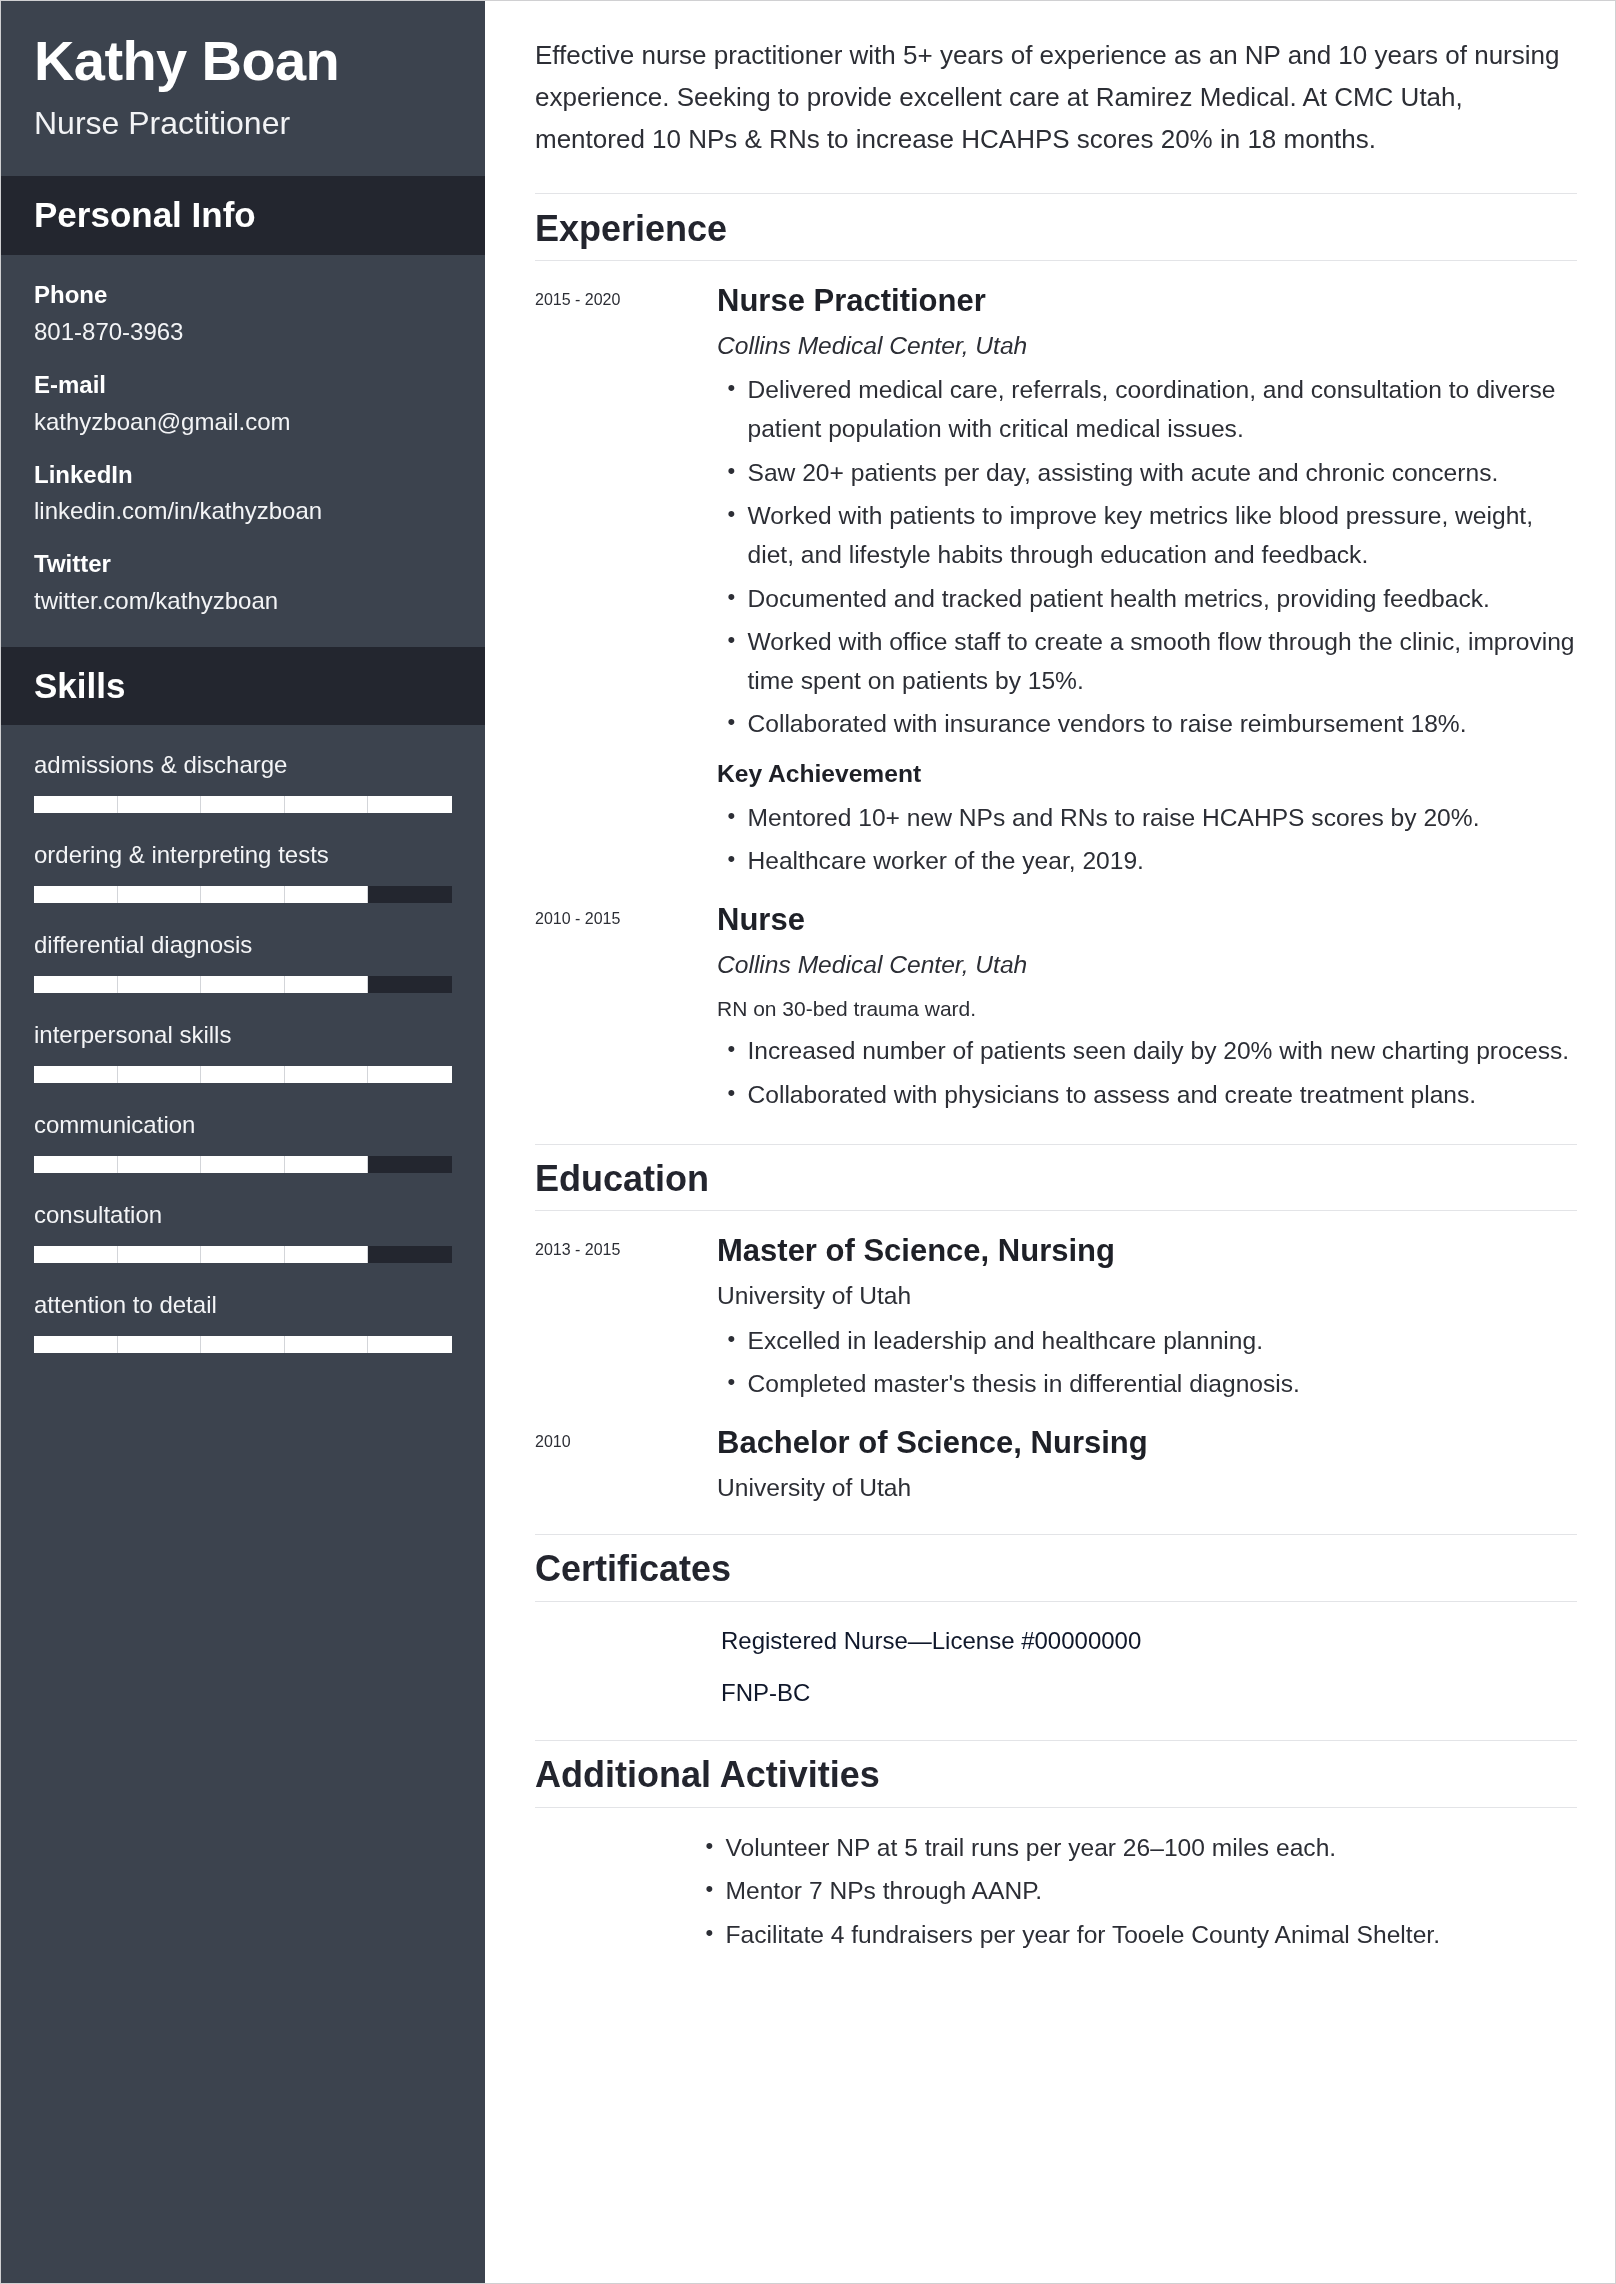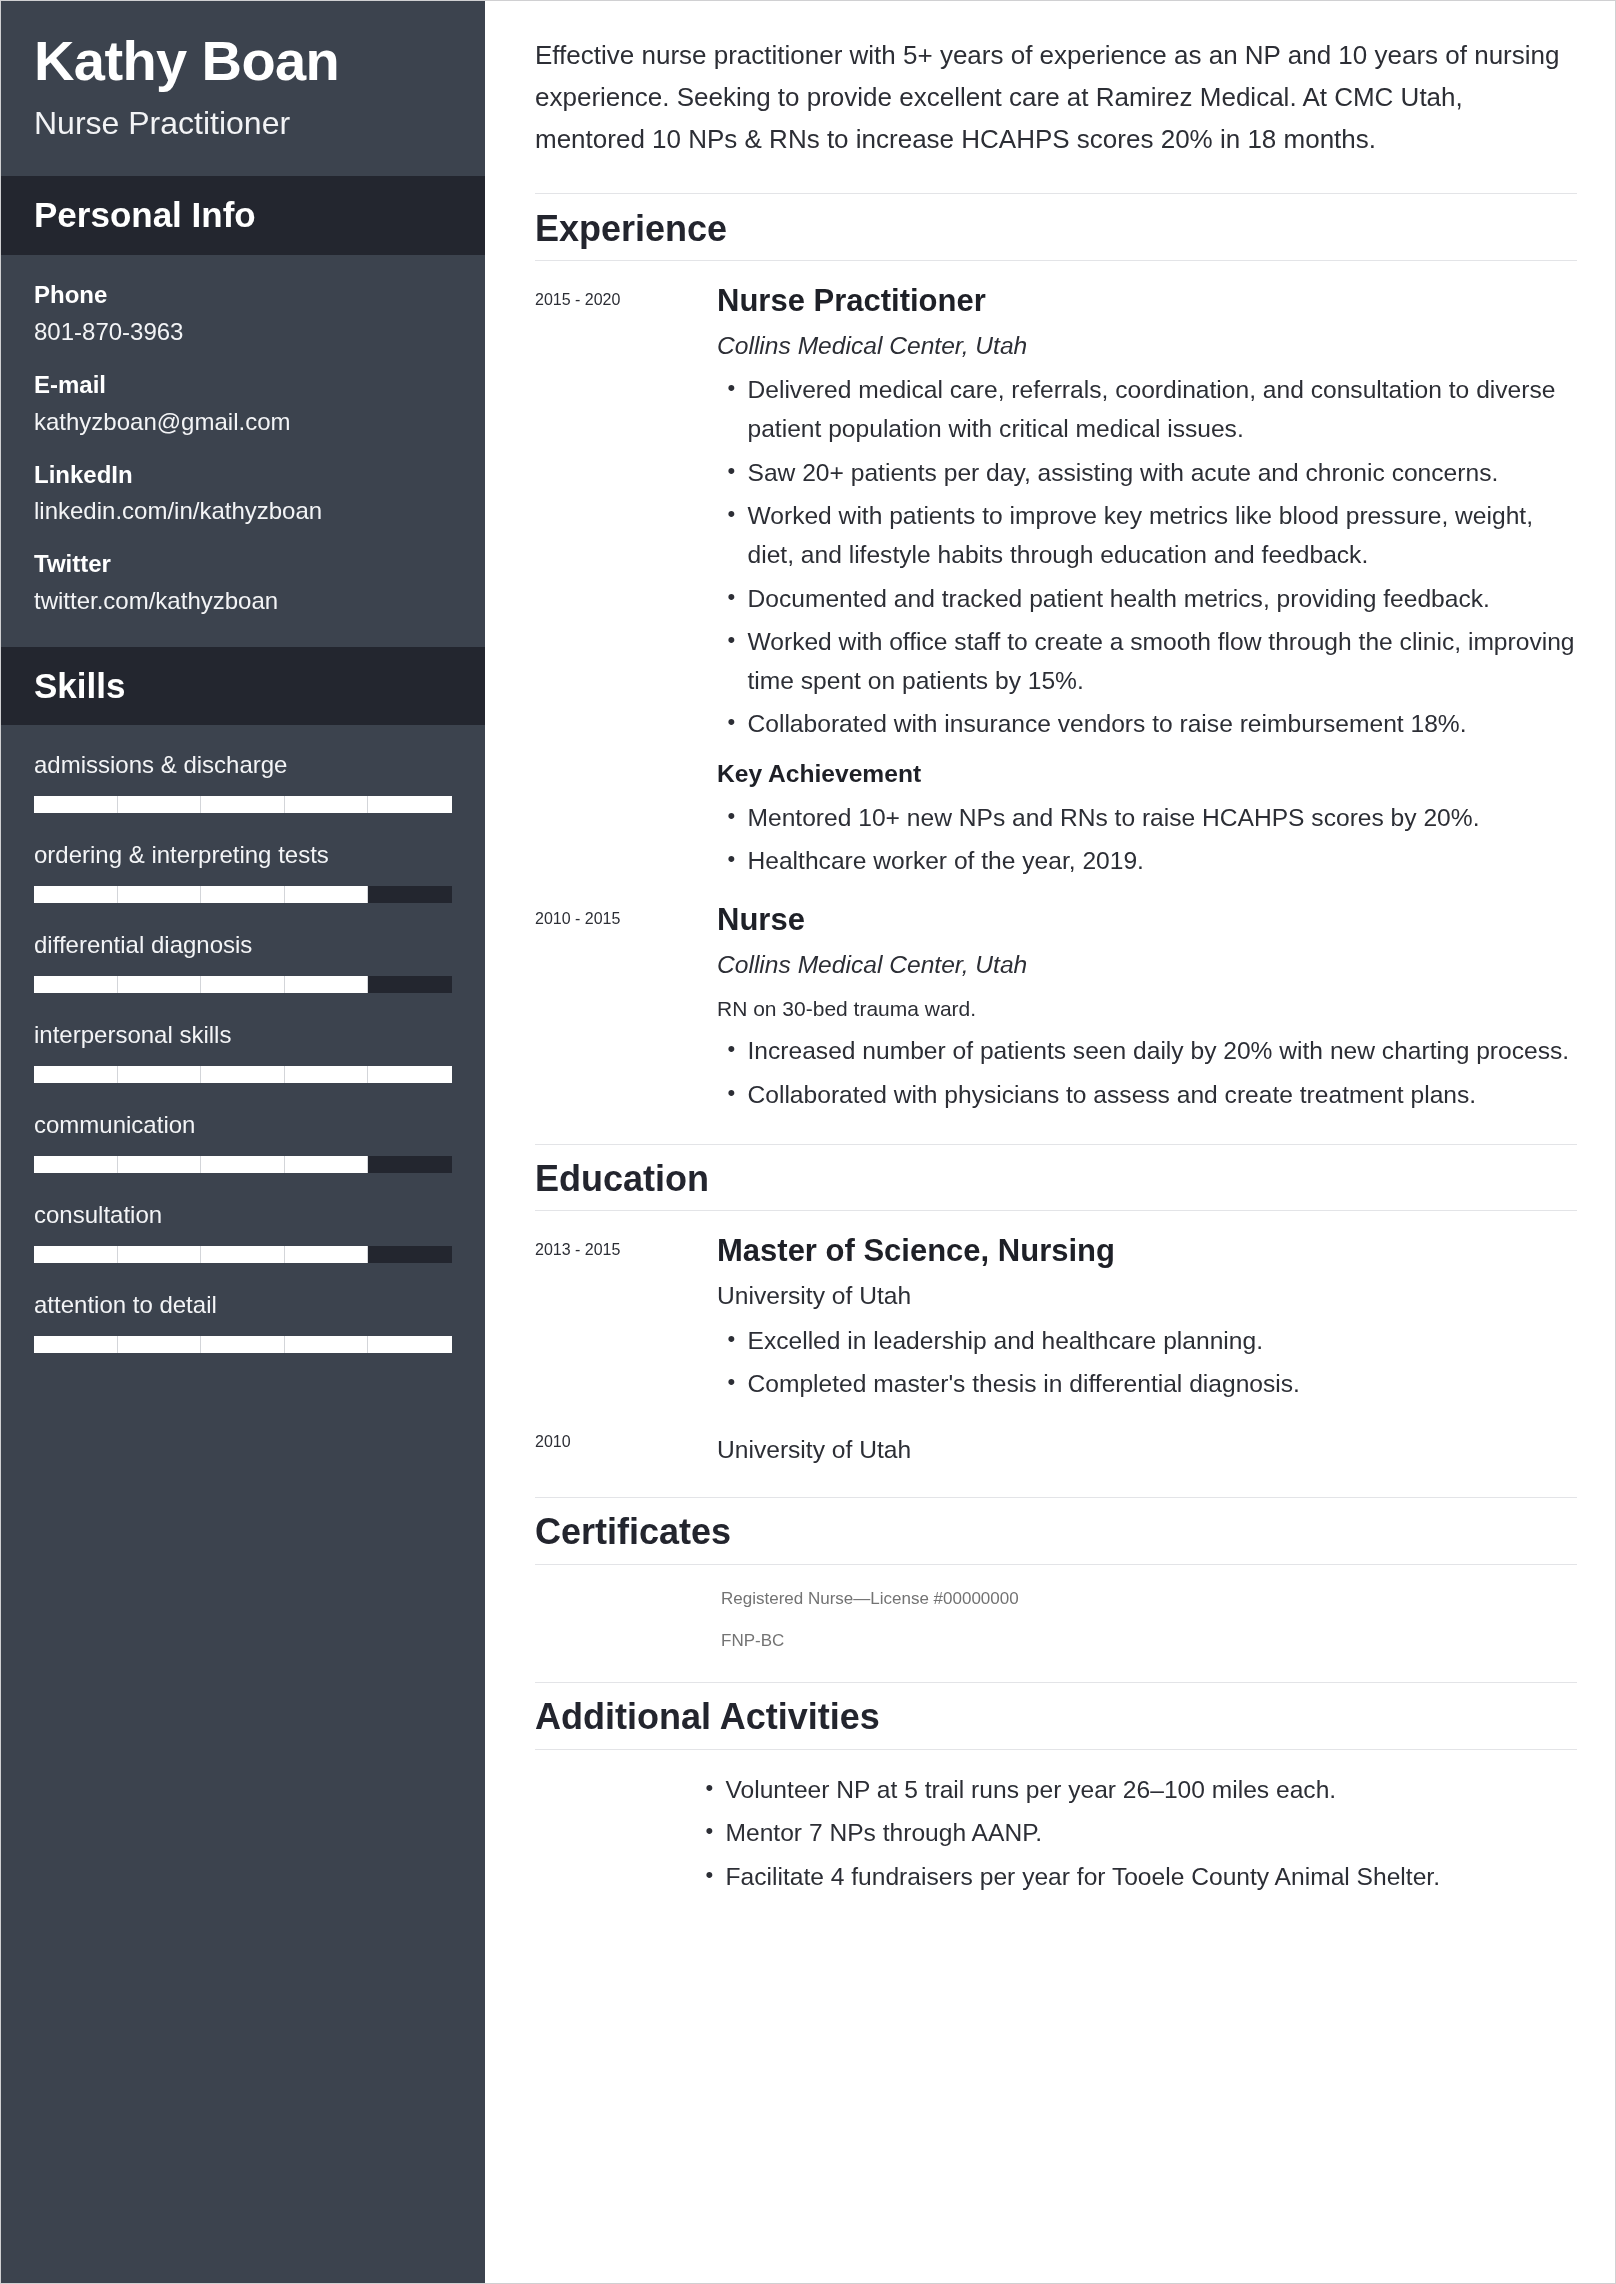--- a/index.html
+++ b/index.html
@@ -222,23 +222,23 @@
     position: absolute;
     left: -16.4px;
     top: 0;
     font-size: 22px;
     color: #2c2e35;
     line-height: 1.58;
   }
 
   .cert-list { padding-left: 0; list-style: none; }
   .cert-list li {
-    font-size: 17px;
+    font-size: 24px;
     line-height: 1.5;
-    color: #737373;
+    color: #0f172a;
     margin-left: 186px;
     margin-bottom: 16.4px;
   }
   .cert-list li:last-child { margin-bottom: 0; }
 
   .activities-wrap { margin-left: 160px; }
 
   .section-block { margin-bottom: 29px; }
   .section-block:last-child { margin-bottom: 0; }
 </style>
@@ -434,20 +434,21 @@
               <div class="entry-subtitle plain">University of Utah</div>
               <ul class="bullets">
                 <li>Excelled in leadership and healthcare planning.</li>
                 <li>Completed master's thesis in differential diagnosis.</li>
               </ul>
             </div>
           </div>
           <div class="entry">
             <div class="entry-dates">2010</div>
             <div class="entry-body">
+              <div class="entry-title">Bachelor of Science, Nursing</div>
               <div class="entry-subtitle plain">University of Utah</div>
             </div>
           </div>
         </div>
     </section>
 
     <section class="section-block">
       <div class="section-heading">
         <h2>Certificates</h2>
       </div>

